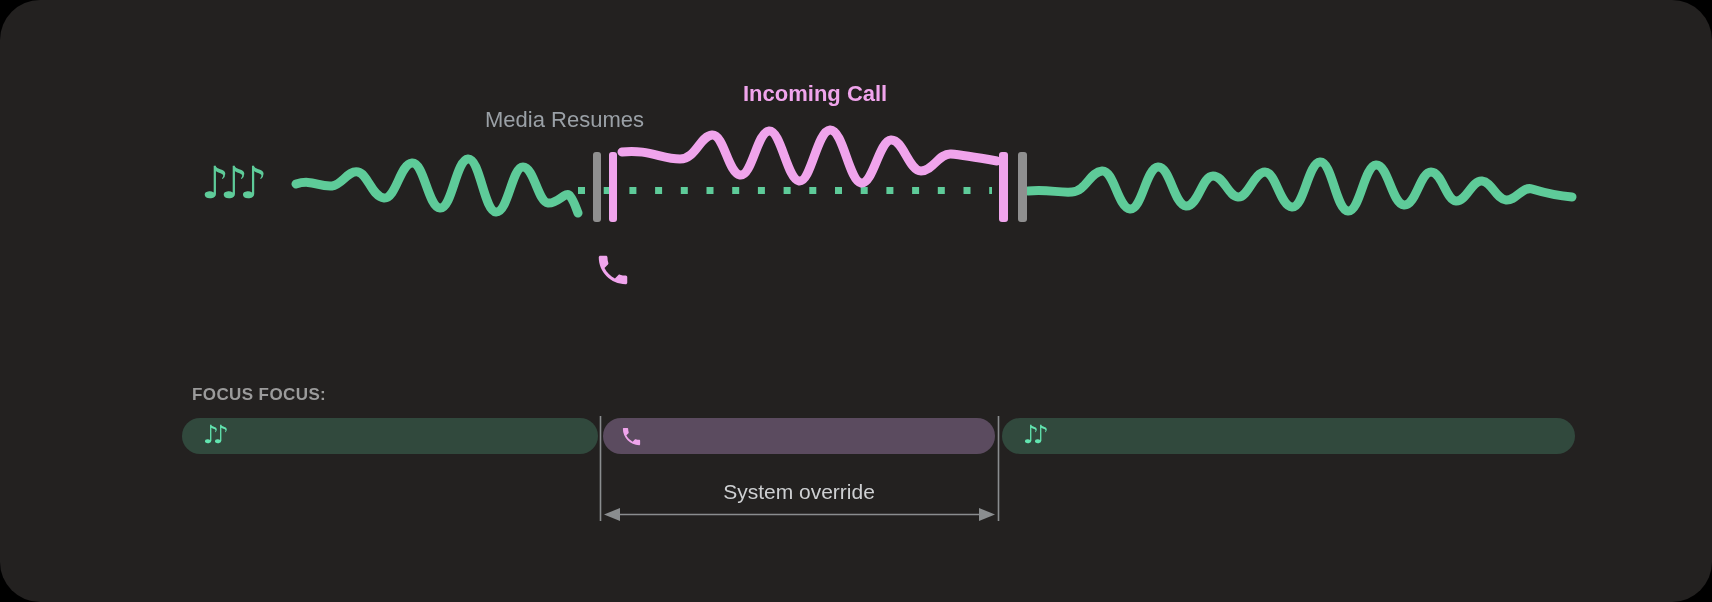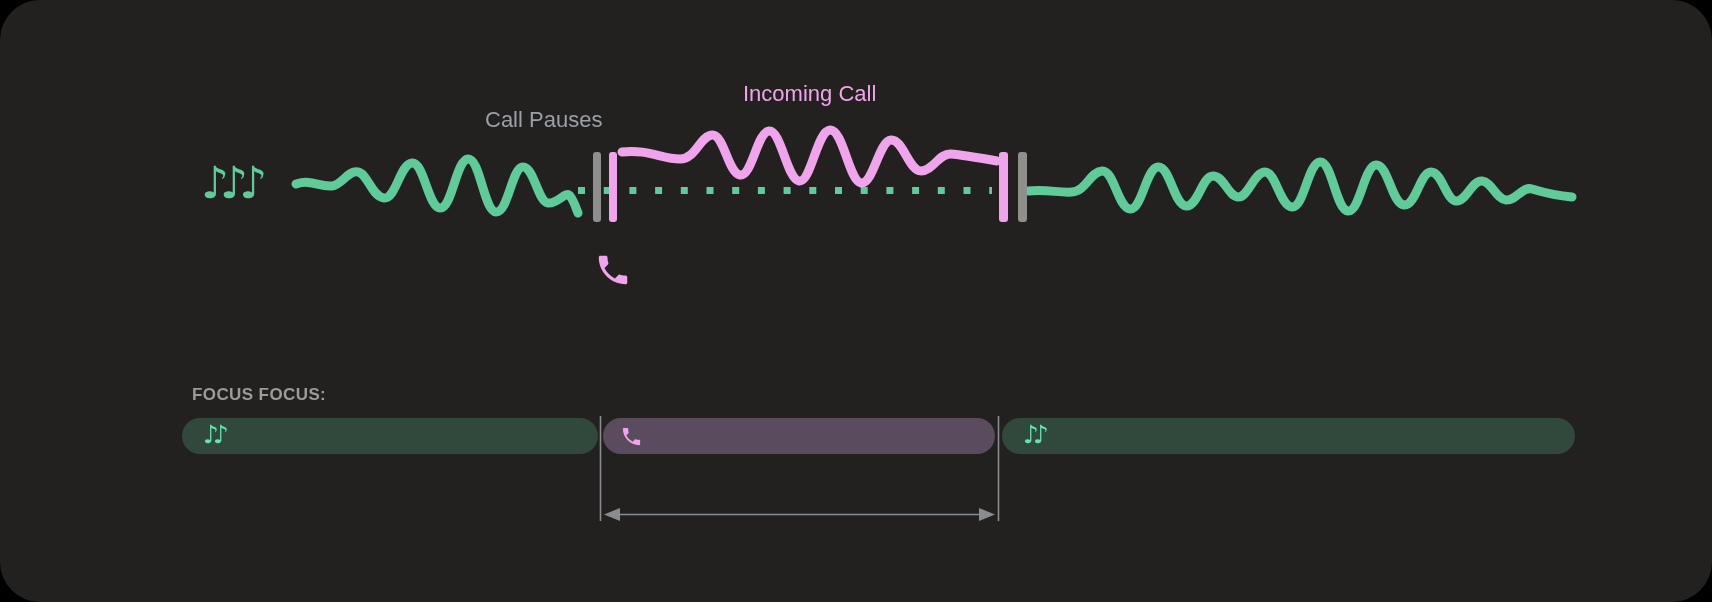--- a/index.html
+++ b/index.html
@@ -19,21 +19,21 @@
     position:absolute;left:0;top:0;width:1712px;height:602px;
   }
   .label{
     position:absolute;
     font-size:22px;line-height:26px;font-weight:500;
     color:var(--label-gray,#9aa0a6);
     white-space:nowrap;
   }
   .label-pauses{left:485px;top:107px;}
   .label-resumes{left:948px;top:107px;}
-  .label-call{left:743px;top:81px;font-weight:400;color:var(--call-pink,#f0a4ec);}
+  .label-call{left:743px;top:81px;font-weight:700;color:var(--call-pink,#f0a4ec);}
   .notes-top{
     position:absolute;left:201px;top:157px;
     font-family:"DejaVu Sans",sans-serif;
     font-size:44px;line-height:52px;letter-spacing:-9px;
     color:var(--media-green,#5ecb99);
   }
   .phone-top{
     position:absolute;left:594px;top:251px;width:38px;height:38px;
   }
   .phone-top svg{width:38px;height:38px;display:block;}
@@ -110,21 +110,21 @@
 
     <g style="stroke:var(--annotation-gray,#8a8d8f)" stroke-width="1.6">
       <line x1="600.5" y1="416" x2="600.5" y2="521"></line>
       <line x1="998.5" y1="416" x2="998.5" y2="521"></line>
       <line x1="608" y1="514.5" x2="991" y2="514.5"></line>
       <path d="M604,514.5 l16,-6.5 v13 z" style="fill:var(--annotation-gray,#8a8d8f)" stroke="none"></path>
       <path d="M995,514.5 l-16,-6.5 v13 z" style="fill:var(--annotation-gray,#8a8d8f)" stroke="none"></path>
     </g>
   </svg>
 
-  <span class="label label-pauses">Call Pauses</span>
+  <span class="label label-pauses">Media Resumes</span>
   <span class="label label-call">Incoming Call</span>
 
   <span class="notes-top">♪♪♪</span>
 
   <span class="phone-top">
     <svg viewBox="0 0 24 24">
         <path style="fill:var(--call-pink,#f0a4ec)" d="M6.62 10.79c1.44 2.83 3.76 5.14 6.59 6.59l2.2-2.2c.27-.27.67-.36 1.02-.24 1.12.37 2.33.57 3.57.57.55 0 1 .45 1 1V20c0 .55-.45 1-1 1-9.39 0-17-7.61-17-17 0-.55.45-1 1-1h3.5c.55 0 1 .45 1 1 0 1.25.2 2.45.57 3.57.11.35.03.74-.24 1.02l-2.21 2.2z"></path>
       </svg>
   </span>
 
@@ -139,14 +139,15 @@
       <svg viewBox="0 0 24 24">
           <path style="fill:var(--call-pink,#f0a4ec)" d="M6.62 10.79c1.44 2.83 3.76 5.14 6.59 6.59l2.2-2.2c.27-.27.67-.36 1.02-.24 1.12.37 2.33.57 3.57.57.55 0 1 .45 1 1V20c0 .55-.45 1-1 1-9.39 0-17-7.61-17-17 0-.55.45-1 1-1h3.5c.55 0 1 .45 1 1 0 1.25.2 2.45.57 3.57.11.35.03.74-.24 1.02l-2.21 2.2z"></path>
         </svg>
     </span>
   </div>
 
   <div class="focus-bar media bar-3">
     <span class="bar-notes">♪♪</span>
   </div>
 
+  <div class="override-label">System override</div>
 
 </div>
 
 </body></html>

